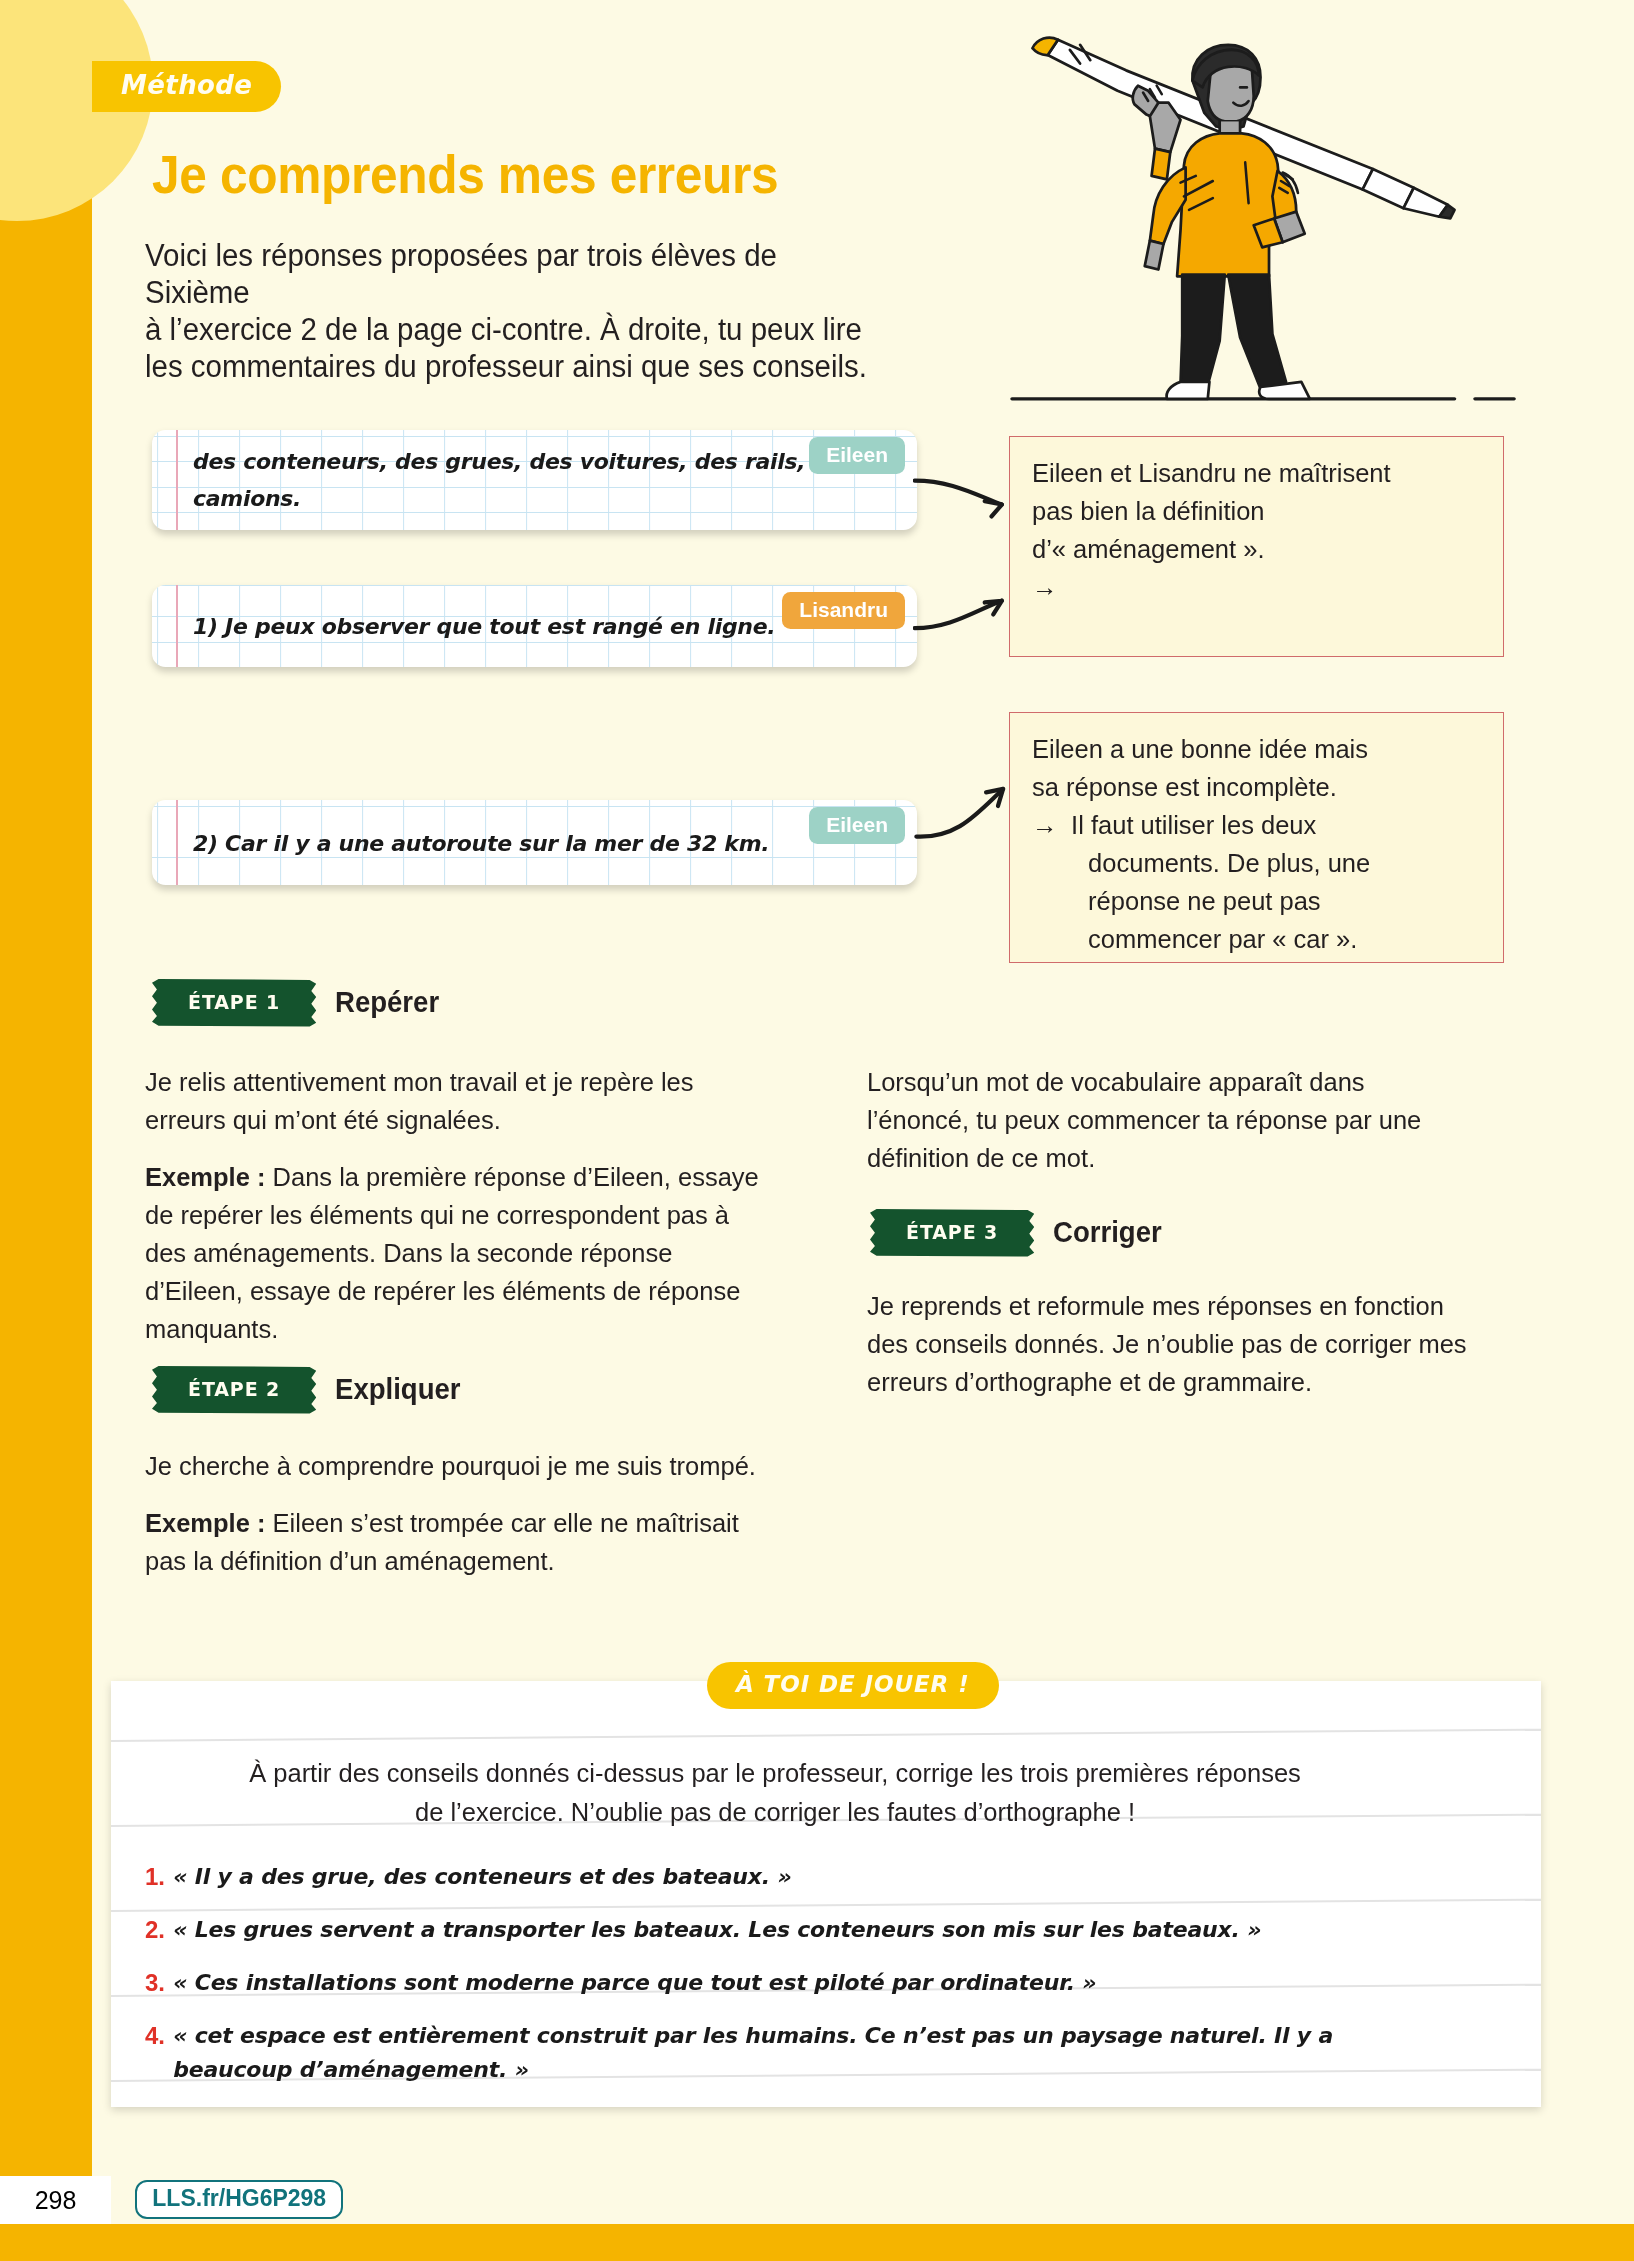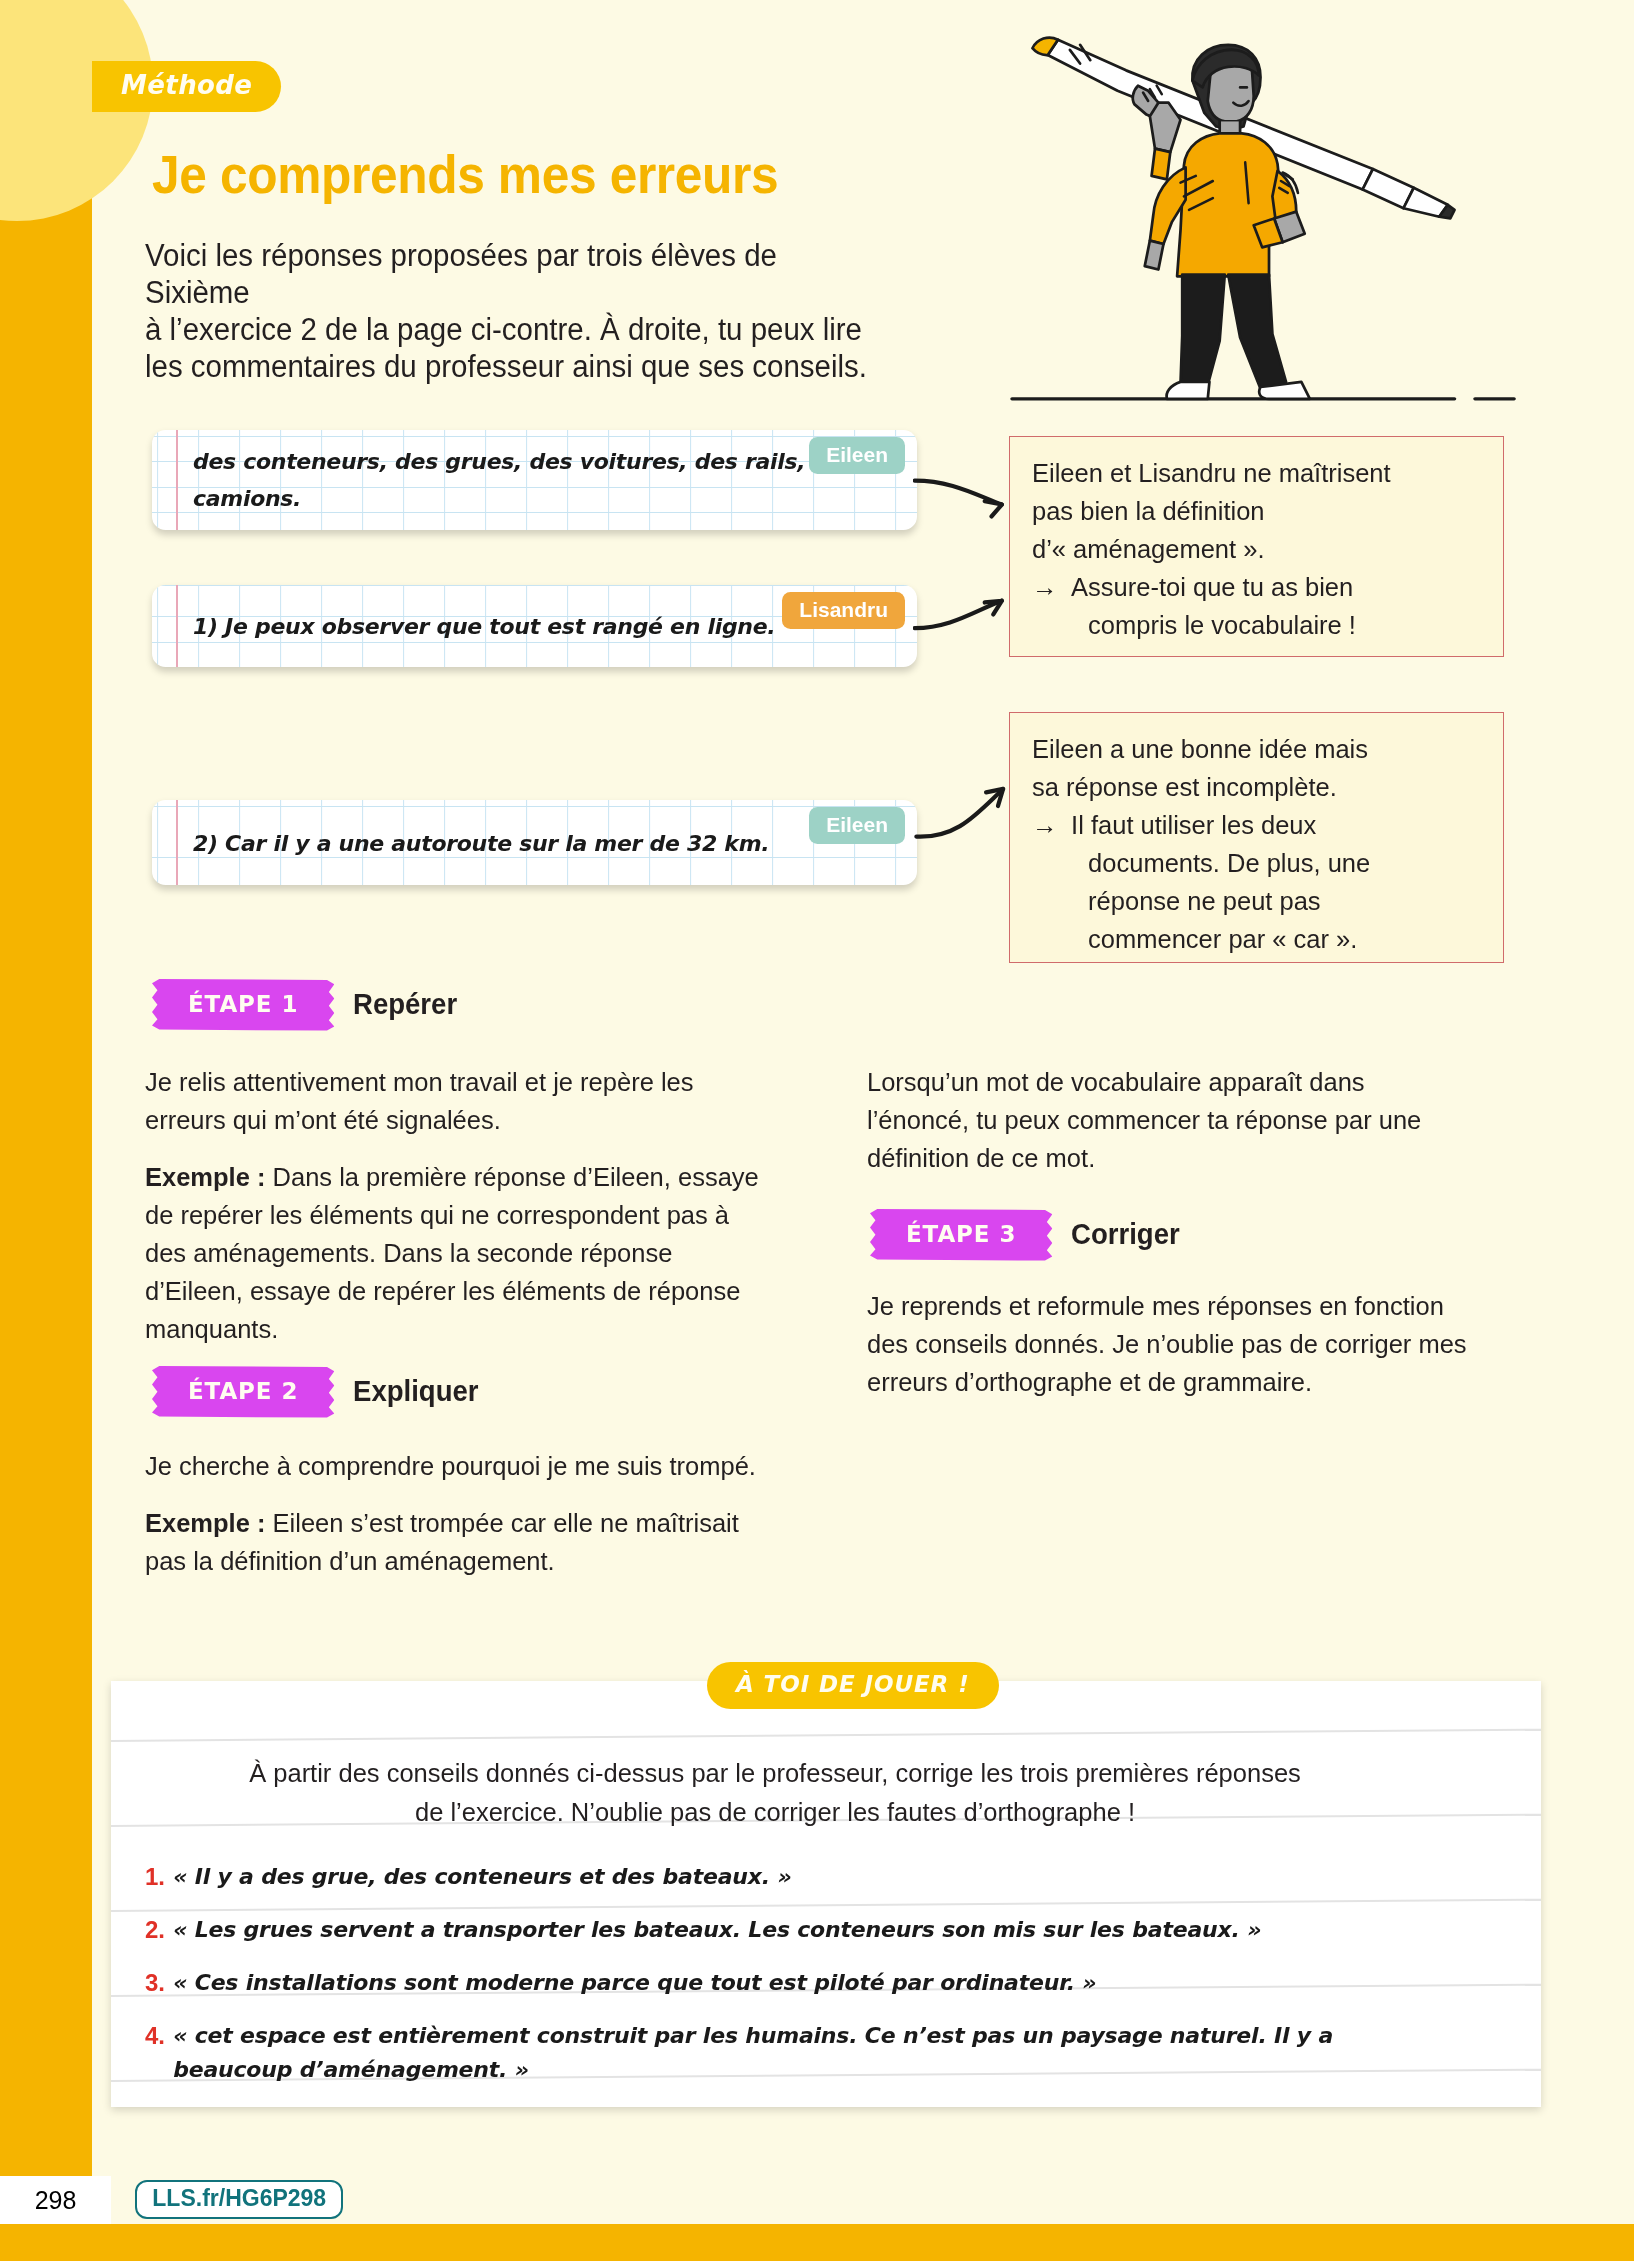--- a/index.html
+++ b/index.html
@@ -115,25 +115,25 @@
   .comment-arrow-row { display:flex; gap:13.6px; }
   .comment-arrow-row .arrow { flex:0 0 auto; }
 
   
   .connector { position:absolute; }
 
   
   .etape-row { position:absolute; display:flex; align-items:center; gap:19px; }
   .etape-badge {
     position:relative;
-    background:#d946ef;
+    background:#14532d;
     color:#FFFDF0;
     font-family:"DejaVu Sans", sans-serif;
     font-weight:bold;
-    font-size:23px;
+    font-size:19px;
     letter-spacing:0.9px;
     padding:12px 36px 13.6px 36px;
     clip-path: polygon(
       0% 8%, 4% 0%, 96% 2%, 100% 10%,
       97% 25%, 100% 38%, 97% 52%, 100% 66%, 97% 80%, 100% 92%,
       96% 100%, 4% 98%, 0% 90%,
       3% 78%, 0% 64%, 3% 50%, 0% 36%, 3% 22%
     );
     filter:drop-shadow(1.7px 4.3px 3.4px rgba(0,0,0,.22));
   }
@@ -326,24 +326,20 @@
     <path d="M4 78 C52 80 74 52 106 22" stroke="#1A1A1A" stroke-width="5" fill="none" stroke-linecap="round"></path>
     <path d="M106 22 L86 26 M106 22 L100 42" stroke="#1A1A1A" stroke-width="5" fill="none" stroke-linecap="round"></path>
   </svg>
 
   <div class="comment-box" style="left:1009px; top:436px; width:495px; height:221px;">
     <div class="comment-line">Eileen et Lisandru ne maîtrisent</div>
     <div class="comment-line">pas bien la définition</div>
     <div class="comment-line">d’« aménagement ».</div>
     <div class="comment-line comment-arrow-row">
       <span class="arrow">→</span>
-      <span>
-        <span style="display:block">Assure-toi que tu as bien</span>
-        <span style="display:block; padding-left:17px">compris le vocabulaire !</span>
-      </span>
     </div>
   </div>
 
   <div class="comment-box" style="left:1009px; top:712px; width:495px; height:251px;">
     <div class="comment-line">Eileen a une bonne idée mais</div>
     <div class="comment-line">sa réponse est incomplète.</div>
     <div class="comment-line comment-arrow-row">
       <span class="arrow">→</span>
       <span>
         <span style="display:block">Il faut utiliser les deux</span>

